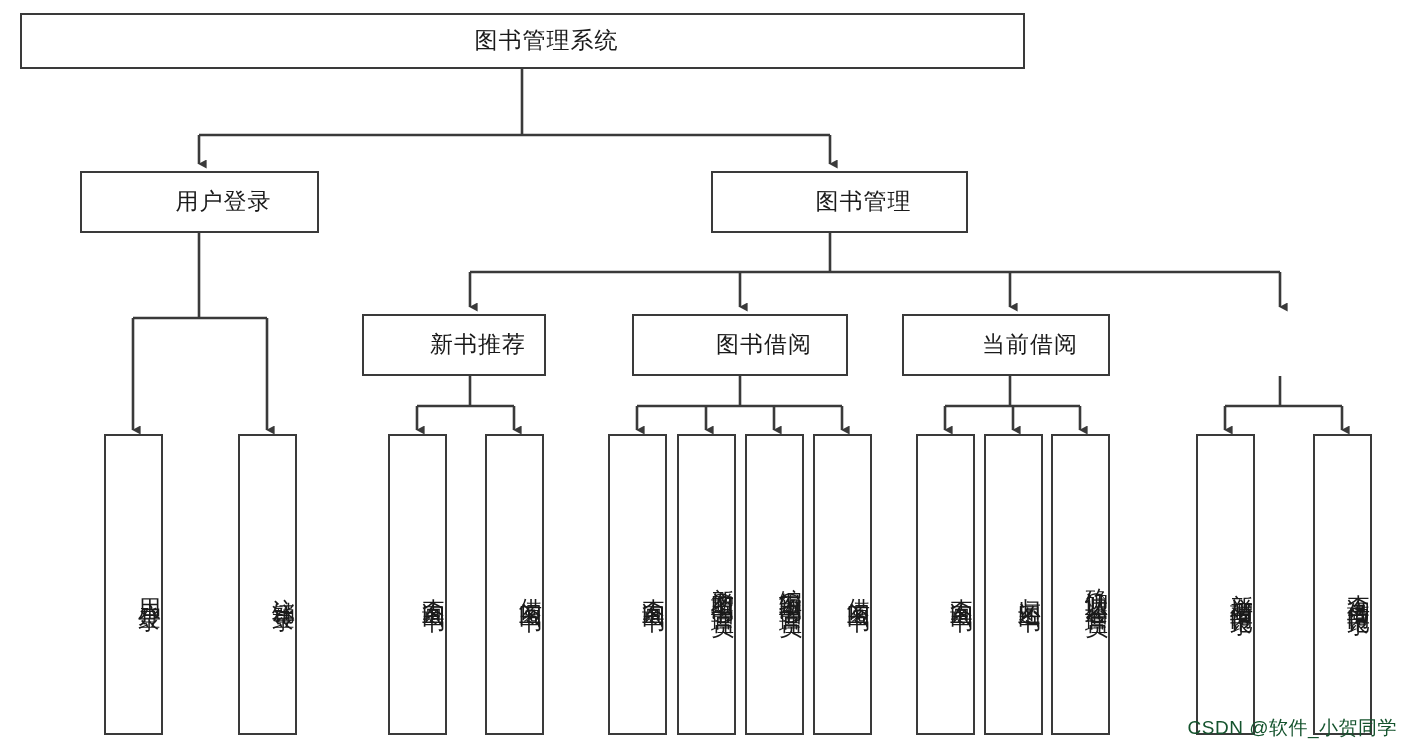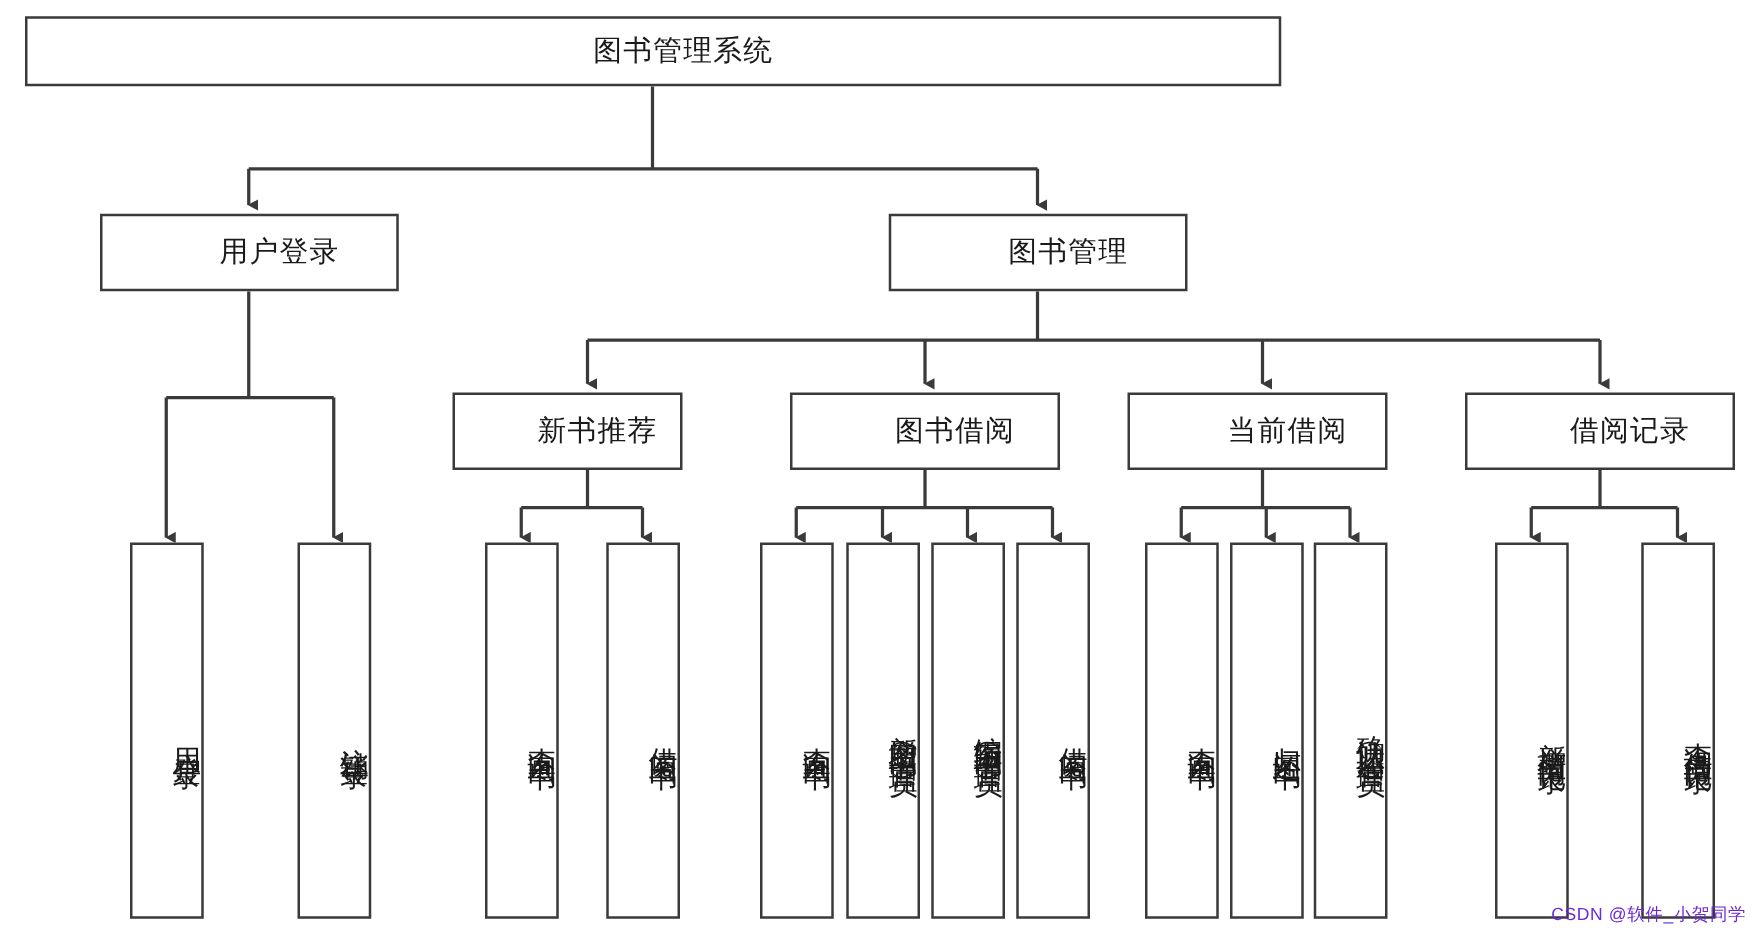--- a/index.html
+++ b/index.html
@@ -53,22 +53,22 @@
   }
   .node.vert .vtext {
     writing-mode: vertical-rl;
     text-orientation: upright;
     white-space: nowrap;
   }
   #watermark {
     position: absolute;
     right: 8px;
     bottom: 6px;
-    font-size: 14px;
-    color: #6d28d9;
+    font-size: 19px;
+    color: #14532d;
     white-space: nowrap;
     letter-spacing: 0.5px;
   }
 </style>
 </head>
 <body>
 
 <div id="canvas">
 
   <svg id="wires" viewBox="0 0 1405 747" xmlns="http://www.w3.org/2000/svg">
@@ -124,35 +124,32 @@
     </g>
   </svg>
 
   <div class="node horiz" style="left:20px; top:13px; width:1005px; height:56px;">
     <span>图书管理系统</span>
   </div>
 
   <div class="node horiz" style="left:80px; top:171px; width:239px; height:62px;">
     <span>用户登录</span>
   </div>
-  <div class="node horiz" style="left:711px; top:171px; width:239px; height:62px;">
+  <div class="node horiz" style="left:711px; top:171px; width:257px; height:62px;">
     <span>图书管理</span>
   </div>
 
   <div class="node horiz" style="left:362px; top:314px; width:184px; height:62px;">
     <span>新书推荐</span>
   </div>
   <div class="node horiz" style="left:632px; top:314px; width:216px; height:62px;text-align:right;">
     <span>图书借阅</span>
   </div>
   <div class="node horiz" style="left:902px; top:314px; width:208px; height:62px;">
     <span>当前借阅</span>
-  </div>
-  <div class="node horiz" style="left:1172px; top:314px; width:216px; height:62px;">
-    <span>借阅记录</span>
   </div>
 
   <div class="node vert" style="left:104px; top:434px; width:59px; height:301px;">
     <span class="vtext">用户登录</span>
   </div>
   <div class="node vert" style="left:238px; top:434px; width:59px; height:301px;">
     <span class="vtext">注销登录</span>
   </div>
 
   <div class="node vert" style="left:388px; top:434px; width:59px; height:301px;">

